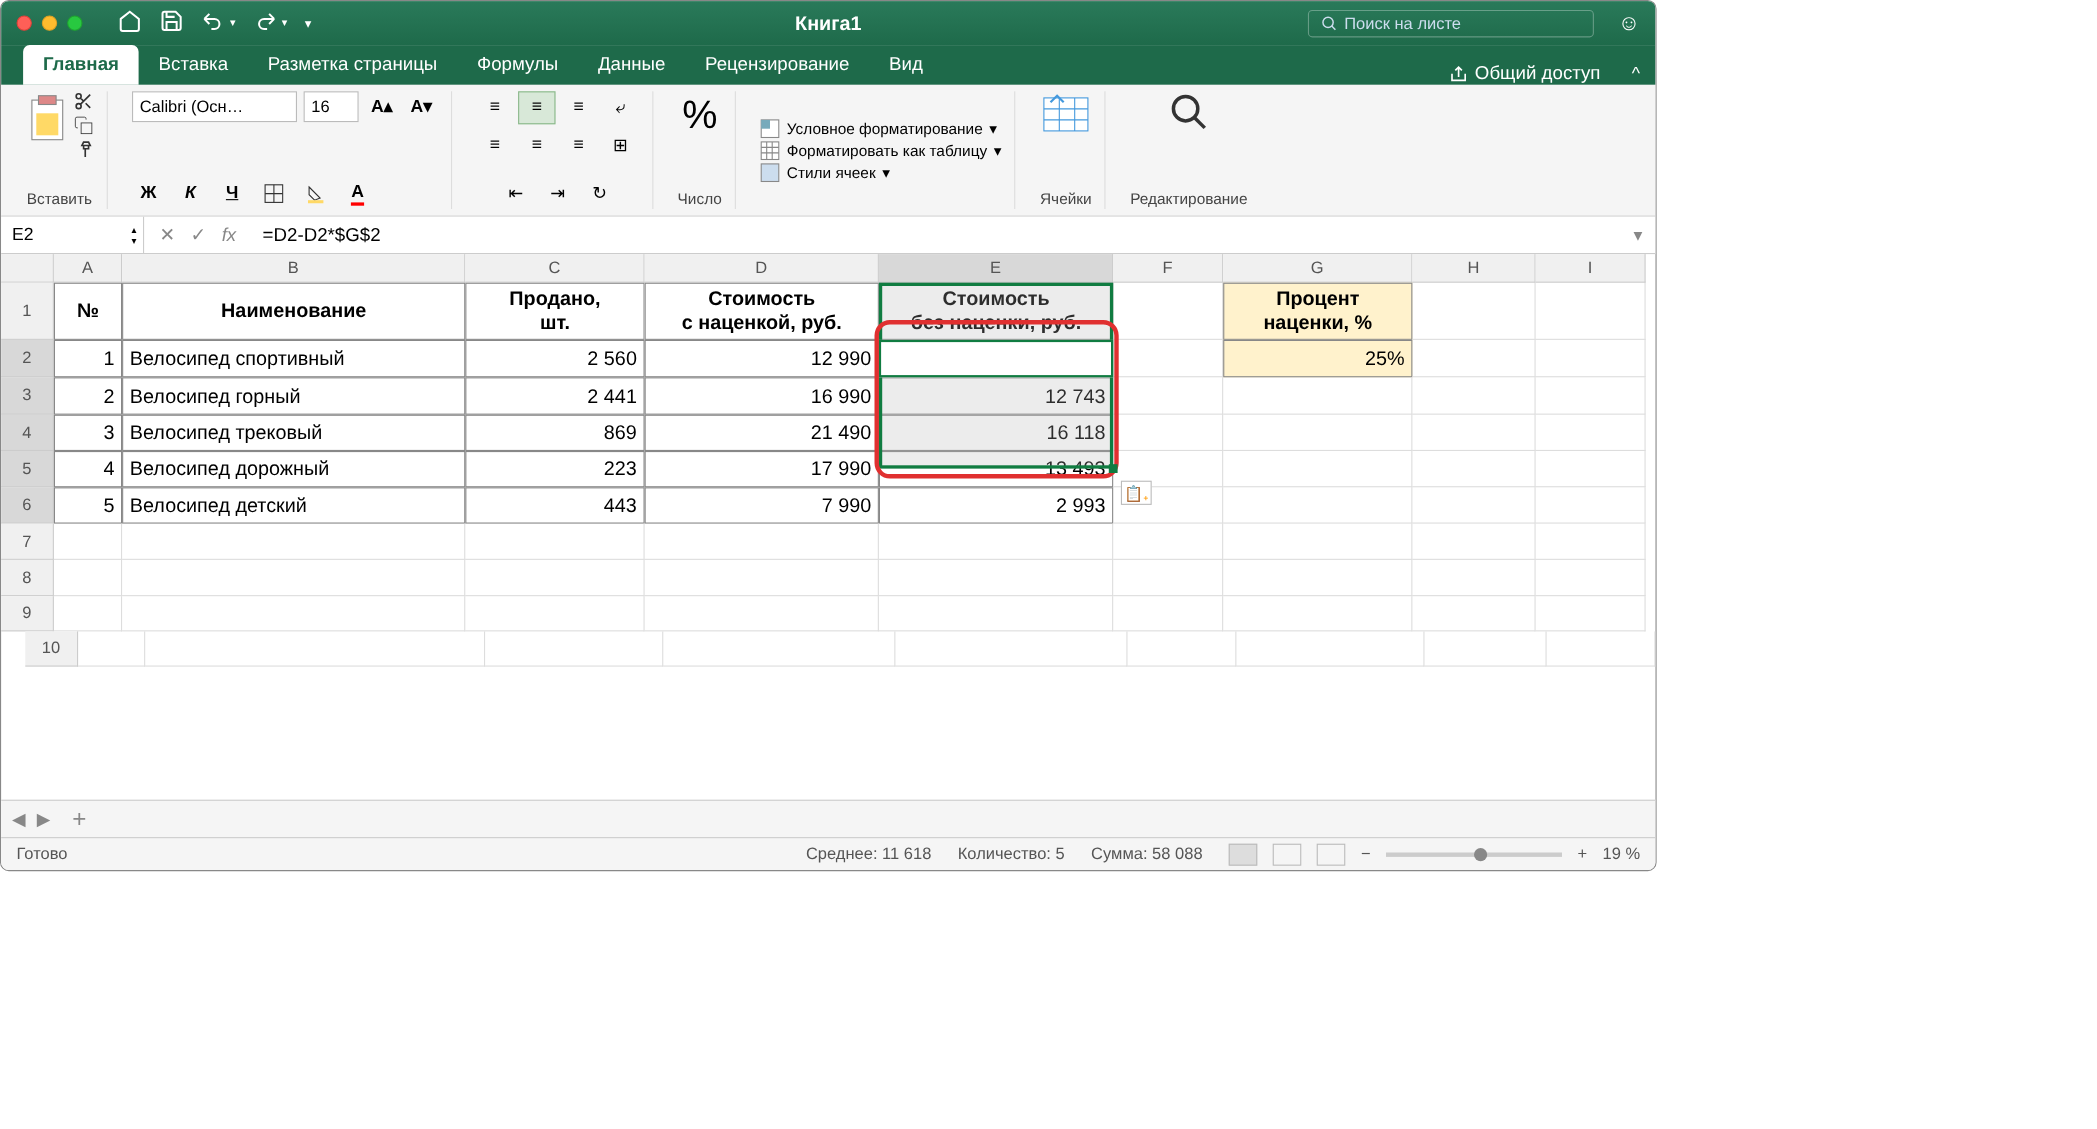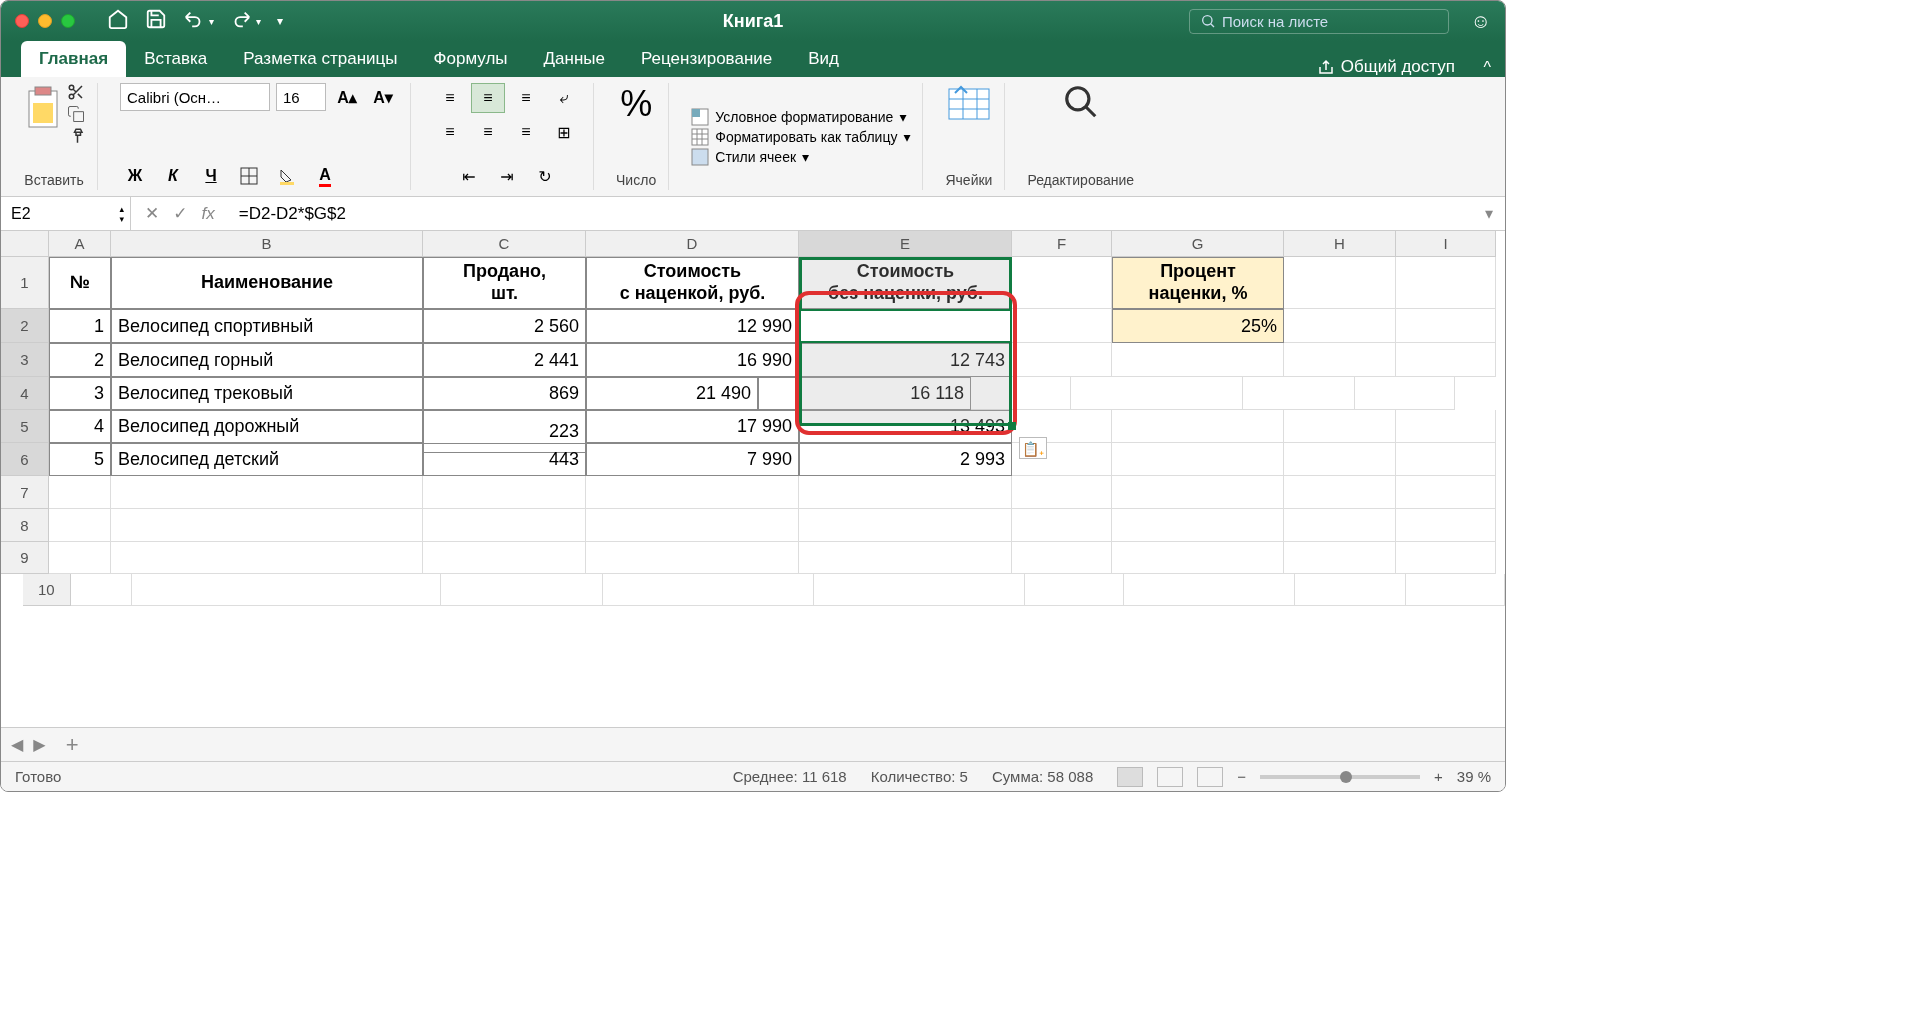--- a/index.html
+++ b/index.html
@@ -321,32 +321,32 @@
         <div class="cell" style="width: 100px; height: 34px;"></div>
         <div class="cell" style="width: 172px; height: 34px;"></div>
         <div class="cell" style="width: 112px; height: 34px;"></div>
         <div class="cell" style="width: 100px; height: 34px;"></div>
       </div>
       <div class="row" style="height: 33px;">
         <div class="row-h sel">4</div>
         <div class="cell data-border right" style="width: 62px; height: 33px;">3</div>
         <div class="cell data-border" style="width: 312px; height: 33px;">Велосипед трековый</div>
         <div class="cell data-border right" style="width: 163px; height: 33px;">869</div>
-        <div class="cell data-border right" style="width: 172px; height: 33px;">21 490</div>
+        <div class="cell data-border right" style="width: 213px; height: 33px;">21 490</div>
         <div class="cell data-border right" style="width: 213px; height: 33px;">16 118</div>
         <div class="cell" style="width: 100px; height: 33px;"></div>
         <div class="cell" style="width: 172px; height: 33px;"></div>
         <div class="cell" style="width: 112px; height: 33px;"></div>
         <div class="cell" style="width: 100px; height: 33px;"></div>
       </div>
       <div class="row" style="height: 33px;">
         <div class="row-h sel">5</div>
         <div class="cell data-border right" style="width: 62px; height: 33px;">4</div>
         <div class="cell data-border" style="width: 312px; height: 33px;">Велосипед дорожный</div>
-        <div class="cell data-border right" style="width: 163px; height: 43px;">223</div>
+        <div class="cell data-border right" style="width: 163px; height: 33px;">223</div>
         <div class="cell data-border right" style="width: 213px; height: 33px;">17 990</div>
         <div class="cell data-border right" style="width: 213px; height: 33px;">13 493</div>
         <div class="cell" style="width: 100px; height: 33px;"></div>
         <div class="cell" style="width: 172px; height: 33px;"></div>
         <div class="cell" style="width: 112px; height: 33px;"></div>
         <div class="cell" style="width: 100px; height: 33px;"></div>
       </div>
       <div class="row" style="height: 33px;">
         <div class="row-h sel">6</div>
         <div class="cell data-border right" style="width: 62px; height: 33px;">5</div>
@@ -430,15 +430,15 @@
   <span>Сумма: 58 088</span>
   <div class="status-right">
     <div class="view-btn" style="background:#ddd"></div>
     <div class="view-btn"></div>
     <div class="view-btn"></div>
     <span>−</span>
     <div class="zoom-slider">
         <div class="zoom-thumb"></div>
       </div>
     <span>+</span>
-    <span>39 %</span>
+    <span>19 %</span>
   </div>
 </div>
 
 </body></html>

